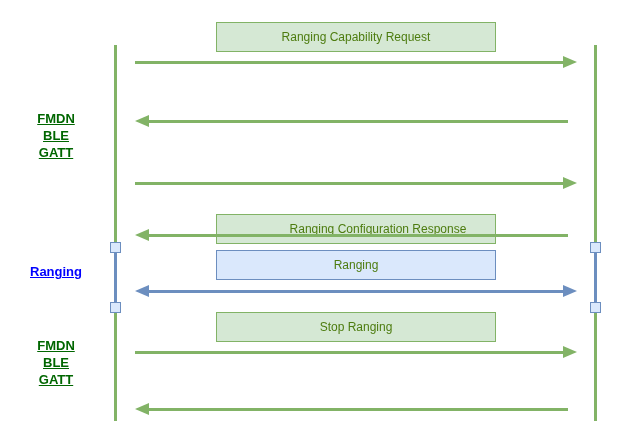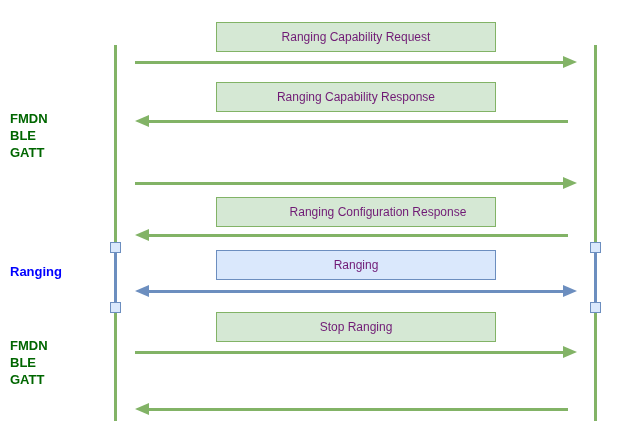--- a/index.html
+++ b/index.html
@@ -19,21 +19,21 @@
     position: absolute;
     left: 216px;
     width: 280px;
     height: 30px;
     box-sizing: border-box;
     border: 1px solid;
     display: flex;
     align-items: center;
     justify-content: center;
     font-size: 12px;
-    color: #701a75;
+    color: #4d7c0f;
     white-space: nowrap;
   }
   .msg-box.green { background: #d5e8d4; border-color: #82b366; }
   .msg-box.blue  { background: #dae8fc; border-color: #6c8ebf; }
 
   .arrow {
     position: absolute;
     left: 135px;
     width: 442px;
     height: 12px;
@@ -78,24 +78,25 @@
     height: 11px;
     box-sizing: border-box;
     background: #dae8fc;
     border: 1.5px solid #6c8ebf;
   }
 
   .section-label {
     position: absolute;
     left: 10px;
     width: 92px;
-    text-align: left;
+    text-align: center;
     font-weight: bold;
     font-size: 13px;
     line-height: 17px;
+    text-decoration: underline;
   }
   .section-label.green { color: #006600; }
   .section-label.blue  { color: #0000ff; }
   .section-label span { display: block; }
 </style>
 </head>
 <body>
 
 <div id="diagram">
     <div class="lifeline-seg green" style="left: 114px; top: 45px; height: 376px;"></div>
@@ -117,30 +118,29 @@
     <div class="section-label green" style="top: 337px;">
       <span>FMDN</span>
       <span>BLE</span>
       <span>GATT</span>
     </div>
     <div class="msg-box green" style="top: 22px;">Ranging Capability Request</div>
     <div class="arrow green dir-right" style="top: 56px;">
       <div class="shaft"></div>
       <div class="head e"></div>
     </div>
-    <div class="msg-box green" style="top: 82px;">Ranging Capability Response</div>
     <div class="arrow green dir-left" style="top: 115px;">
       <div class="shaft"></div>
       <div class="head w"></div>
     </div>
     <div class="arrow green dir-right" style="top: 177px;">
       <div class="shaft"></div>
       <div class="head e"></div>
     </div>
-    <div class="msg-box green" style="top: 197px; padding-left: 44px;">Ranging Configuration Response</div>
+    <div class="msg-box green" style="top: 214px; padding-left: 44px;">Ranging Configuration Response</div>
     <div class="arrow green dir-left" style="top: 229px;">
       <div class="shaft"></div>
       <div class="head w"></div>
     </div>
     <div class="msg-box blue" style="top: 250px;">Ranging</div>
     <div class="arrow blue dir-both" style="top: 285px;">
       <div class="shaft"></div>
       <div class="head e"></div>
       <div class="head w"></div>
     </div>

